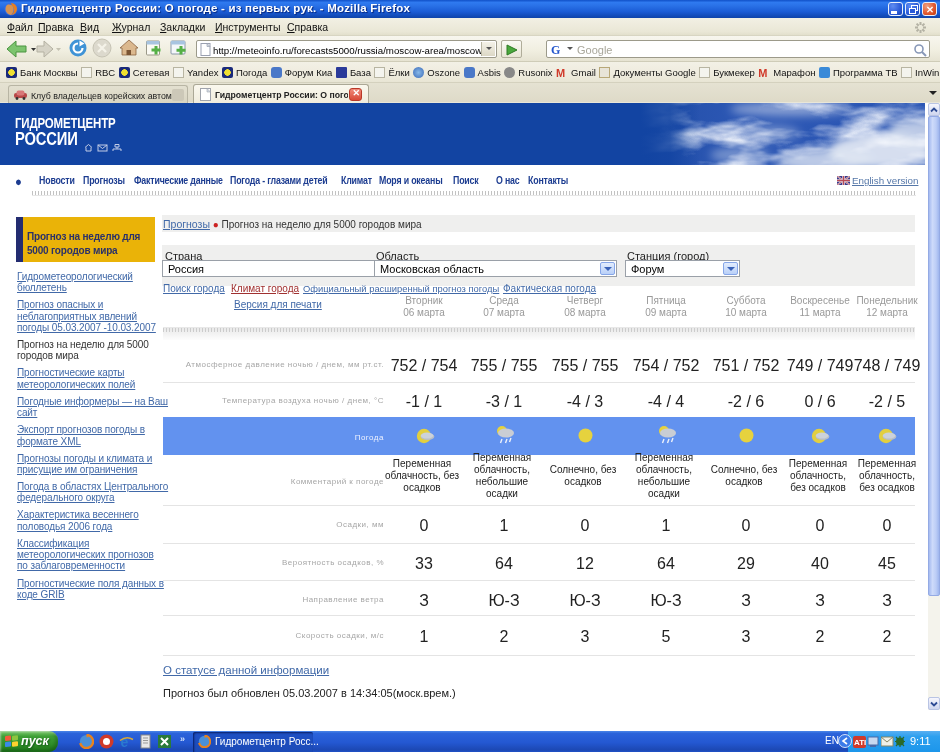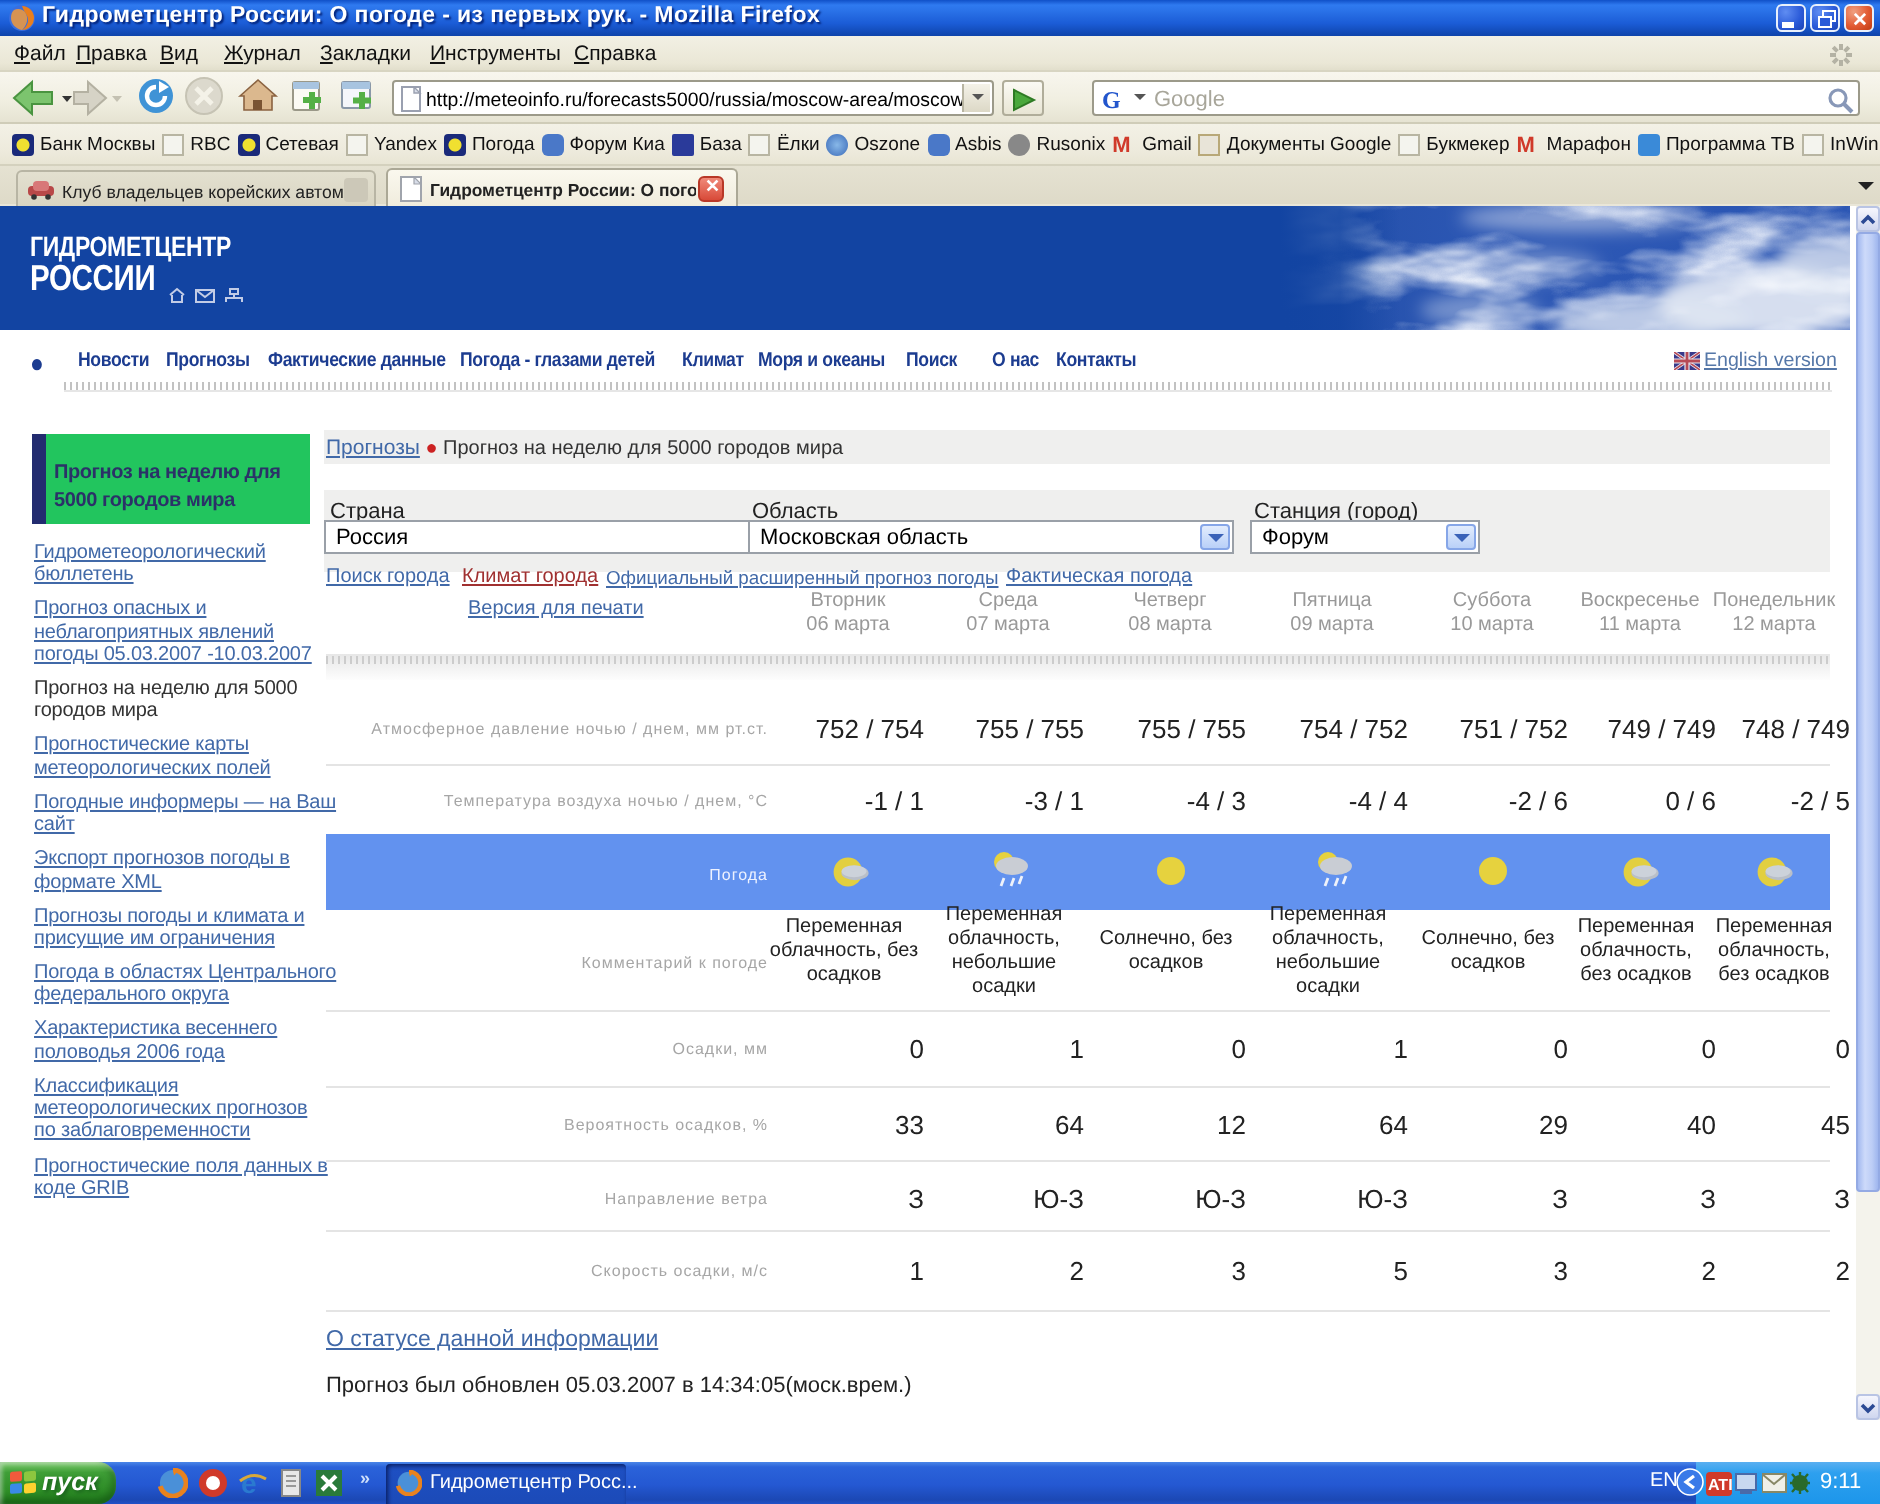--- a/index.html
+++ b/index.html
@@ -75,21 +75,21 @@
 
 
 .sitemenu{position:absolute;left:0;top:66px;width:928px;height:22px;font-size:10px;letter-spacing:-.2px;font-weight:bold;color:#1c3c90}
 .sitemenu span{position:absolute;top:6px;white-space:nowrap;transform:scaleX(.88);transform-origin:0 50%}
 .dotline{position:absolute;left:32px;top:88px;width:884px;height:5px;
   background:repeating-linear-gradient(90deg,#c2c2c2 0 1px,transparent 1px 3px);
   border-bottom:1px solid #e6e6e6}
 .engver{position:absolute;left:852px;top:72px;font-size:9.8px;color:#5577a8;text-decoration:underline;white-space:nowrap}
 
 
-.sbbox{position:absolute;left:16px;top:114px;width:139px;height:45px;background:#22c55e}
+.sbbox{position:absolute;left:16px;top:114px;width:139px;height:45px;background:#eab308}
 .sbbar{position:absolute;left:16px;top:114px;width:7px;height:45px;background:#232c70}
 .sbboxtxt{position:absolute;left:11px;top:13px;width:128px;font-size:10px;letter-spacing:-.2px;font-weight:bold;color:#2b3168;line-height:13.5px;white-space:nowrap}
 .sblinks{position:absolute;left:17px;top:168px;width:170px;font-size:10px;letter-spacing:-.1px;line-height:11.3px;color:#4169a8}
 .sblinks p{margin:0 0 5.8px 0;text-decoration:underline}
 .sblinks p.nolink{color:#333;text-decoration:none}
 
 
 .bcrumb{position:absolute;left:162px;top:112px;width:753px;height:17px;background:#efefee}
 .graypanel{position:absolute;left:162px;top:142px;width:753px;height:41px;background:#efefee}
 .ddlabel{position:absolute;top:147px;font-size:11px;color:#222}
@@ -102,21 +102,21 @@
 .redlink{color:#a03030;text-decoration:underline;font-size:10.5px;white-space:nowrap}
 
 
 .dayhdr{position:absolute;top:192px;width:76px;text-align:center;font-size:10px;color:#999;line-height:11.5px}
 .filmstrip{position:absolute;left:163px;top:224px;width:752px;height:13px;
   background:linear-gradient(180deg,#e7e7e7 0%,#f3f3f3 55%,#fdfdfd 100%)}
 .filmstrip:before{content:"";position:absolute;left:0;top:1px;width:100%;height:4px;
   background:repeating-linear-gradient(90deg,#cccccc 0 1px,transparent 1px 3px)}
 .rowlabel{position:absolute;width:230px;text-align:right;font-size:8px;color:#a6a6a6;letter-spacing:.5px}
 .rsep{position:absolute;left:163px;width:752px;height:1px;background:#e4e4e4}
-.val{position:absolute;width:76px;text-align:right;font-size:13px;color:#222}
+.val{position:absolute;width:76px;text-align:center;font-size:16px;color:#222}
 .bluerow{position:absolute;left:163px;top:314px;width:752px;height:38px;background:#6292ef}
 .wxlabel{position:absolute;left:154px;top:330px;width:230px;text-align:right;font-size:8px;color:#eef2ff;letter-spacing:.5px}
 .comm{position:absolute;width:76px;text-align:center;font-size:10px;color:#222;line-height:12px}
 
 
 .vscroll{position:absolute;left:928px;top:103px;width:12px;height:607px;background:#f4f3ec}
 .sbtn{position:absolute;left:0;width:12px;height:13px;background:linear-gradient(180deg,#f6f6fd,#cfd6ef);
   border:1px solid #b9c4e4;border-radius:2px;color:#4060a8}
 .sthumb{position:absolute;left:0;top:13px;width:12px;height:480px;border:1px solid #94aae4;border-radius:2px;
   background:linear-gradient(90deg,#a4baf0 0%,#cddafa 35%,#bccdf6 70%,#9fb6ee 100%)}

